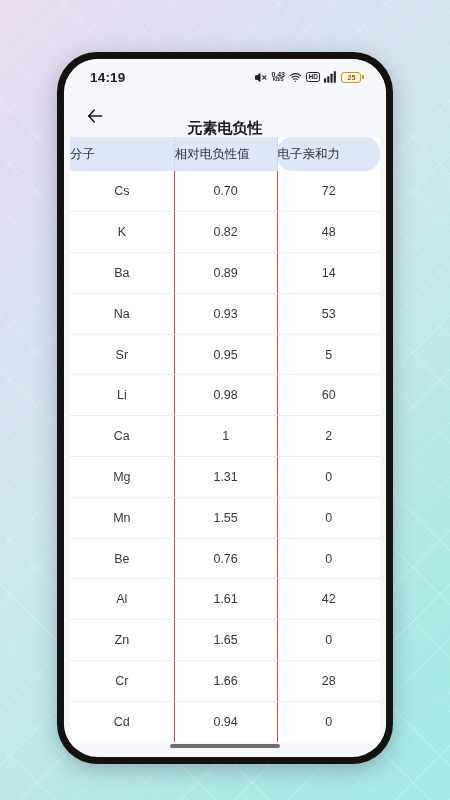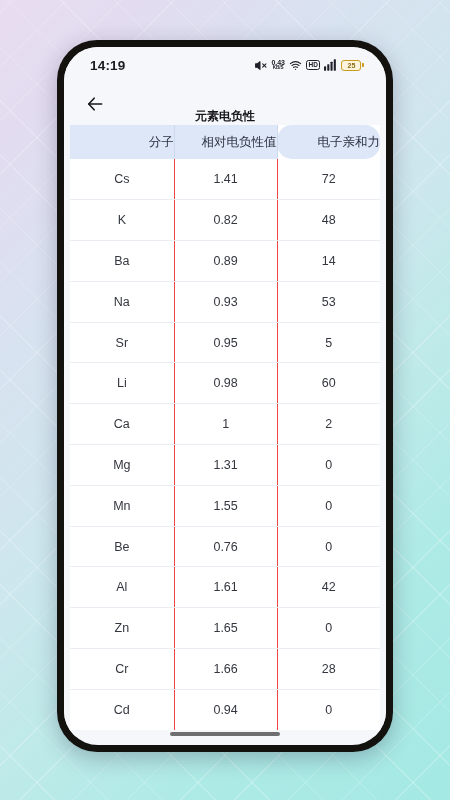--- a/index.html
+++ b/index.html
@@ -28,21 +28,21 @@
     position:absolute; inset:0;
     background-image:
       repeating-linear-gradient(45deg, rgba(255,255,255,.22) 0 1px, rgba(255,255,255,0) 1px 38px),
       repeating-linear-gradient(-45deg, rgba(255,255,255,.22) 0 1px, rgba(255,255,255,0) 1px 38px);
     pointer-events:none;
   }
 
   
   #phone {
     position:absolute;
-    left:57px; top:40px;
+    left:57px; top:52px;
     width:336px; height:712px;
     background:#14120f;
     border-radius:40px;
     box-shadow:0 6px 22px rgba(40,30,60,.28);
     padding:7px;
   }
   #screen {
     width:100%; height:100%;
     background:#f6f7fb;
     border-radius:34px;
@@ -106,21 +106,21 @@
     position:relative;
   }
   #back-btn {
     width:26px; height:26px;
     display:flex; align-items:center; justify-content:center;
     cursor:pointer;
   }
   #page-title {
     position:absolute; left:0; right:0;
     text-align:center;
-    font-size:12px; font-weight:600;
+    font-size:15px; font-weight:600;
     color:#16161c;
     pointer-events:none;
     margin-top:24px;
   }
 
   
   #table-wrap {
     flex:1 1 auto;
     padding:0 6px;
     overflow:hidden;
@@ -135,21 +135,21 @@
   }
   #table col.c1 { width:33.6%; }
   #table col.c2 { width:33.2%; }
   #table col.c3 { width:33.2%; }
 
   #table thead th {
     background:#dde7f7;
     color:#2c3240;
     font-size:12.5px; font-weight:500;
     height:34px;
-    text-align:right;
+    text-align:left;
     border-right:1px solid #cdd9ec;
   }
   #table thead th:last-child { border-right:none;border-radius:15px; }
 
   #table tbody td {
     height:40.8px;
     text-align:center;
     font-size:12.5px;
     color:#34373f;
     background:#ffffff;
@@ -257,21 +257,21 @@
         <thead>
           <tr>
             <th>分子</th>
             <th>相对电负性值</th>
             <th>电子亲和力</th>
           </tr>
         </thead>
         <tbody id="table-body">
             <tr>
               <td>Cs</td>
-              <td>1.41</td>
+              <td>0.70</td>
               <td>72</td>
             </tr>
             <tr>
               <td>K</td>
               <td>0.82</td>
               <td>48</td>
             </tr>
             <tr>
               <td>Ba</td>
               <td>0.89</td>

